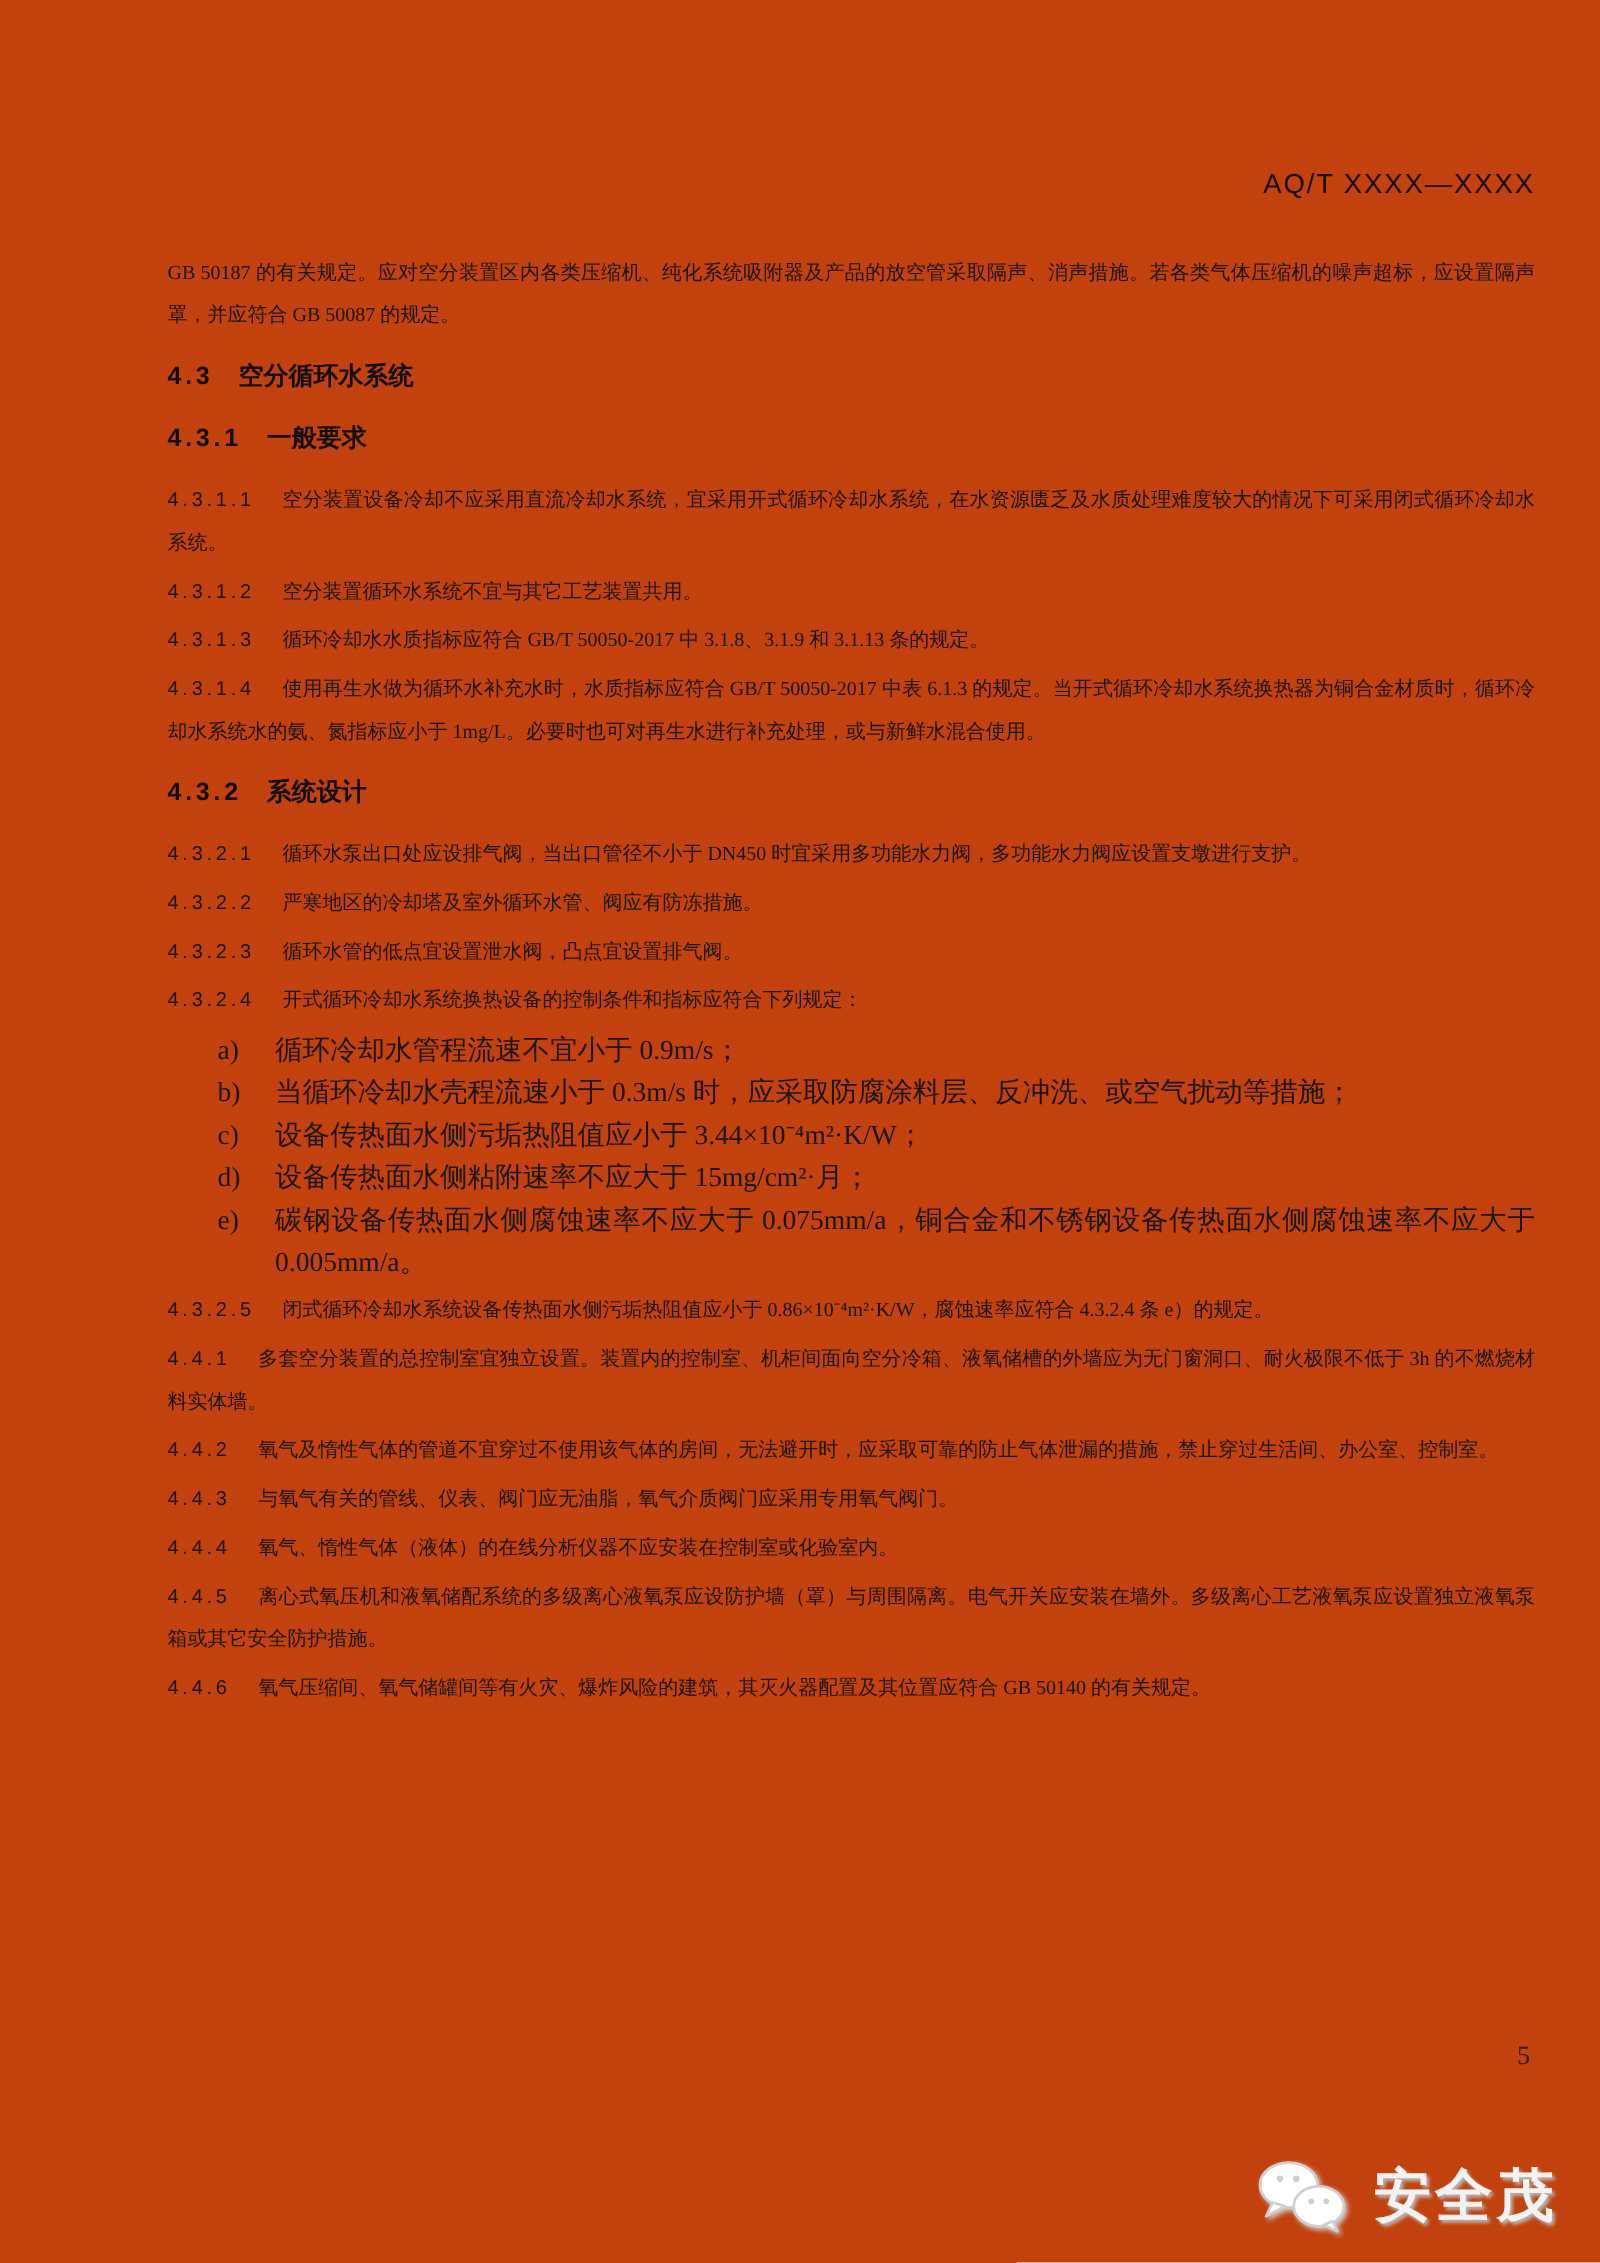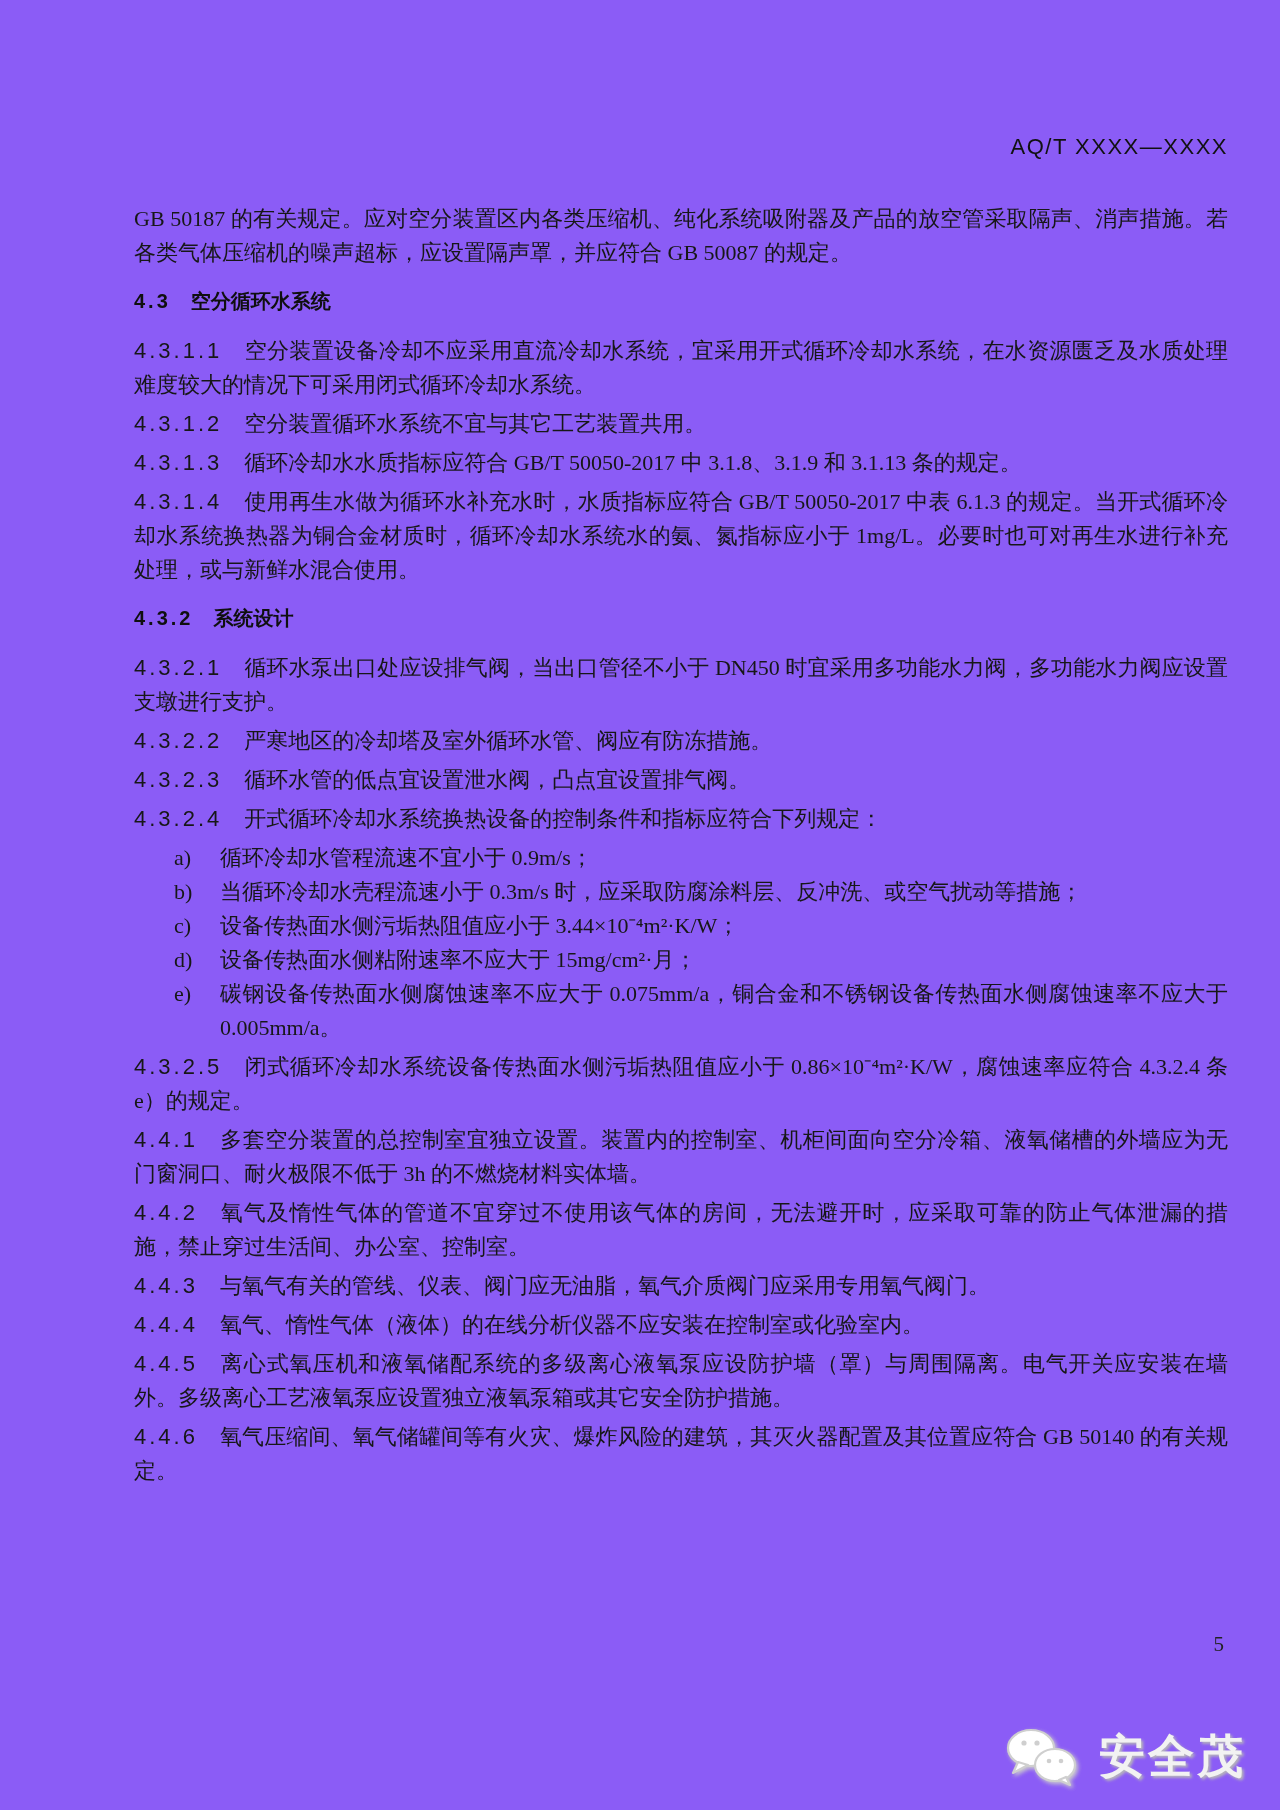--- a/index.html
+++ b/index.html
@@ -4,38 +4,38 @@
 <style>
   html, body {
     margin: 0;
     padding: 0;
     background: #ffffff;
   }
   .page {
     position: relative;
     width: 1280px;
     height: 1810px;
-    background: #8b5cf6;
+    background: #c2410c;
     box-sizing: border-box;
     padding: 134px 52px 0 134px;
     overflow: hidden;
     color: #161616;
   }
   .doc-header {
     text-align: right;
     font-family: "Liberation Sans", sans-serif;
     font-size: 22px;
     letter-spacing: 1.5px;
     color: #111;
     margin: 0 0 42px 0;
     font-weight: 500;
   }
   .para, .clause {
     font-family: "Liberation Serif", serif;
-    font-size: 22px;
+    font-size: 16px;
     line-height: 34px;
     text-align: justify;
     margin: 0 0 5px 0;
     color: #171717;
   }
   .cnum {
     font-family: "Liberation Sans", sans-serif;
     letter-spacing: 3px;
     margin-right: 22px;
     white-space: nowrap;
@@ -105,20 +105,23 @@
 <div class="page">
 
   <div class="doc-header">AQ/T XXXX—XXXX</div>
 
   <p class="para">GB 50187 的有关规定。应对空分装置区内各类压缩机、纯化系统吸附器及产品的放空管采取隔声、消声措施。若各类气体压缩机的噪声超标，应设置隔声罩，并应符合 GB 50087 的规定。</p>
 
   <div class="h2c">
     <span class="hnum">4.3</span><span>空分循环水系统</span>
   </div>
 
+  <div class="h3c">
+    <span class="hnum">4.3.1</span><span>一般要求</span>
+  </div>
 
   <p class="clause"><span class="cnum">4.3.1.1</span><span>空分装置设备冷却不应采用直流冷却水系统，宜采用开式循环冷却水系统，在水资源匮乏及水质处理难度较大的情况下可采用闭式循环冷却水系统。</span></p>
 
   <p class="clause"><span class="cnum">4.3.1.2</span><span>空分装置循环水系统不宜与其它工艺装置共用。</span></p>
 
   <p class="clause"><span class="cnum">4.3.1.3</span><span>循环冷却水水质指标应符合 GB/T 50050-2017 中 3.1.8、3.1.9 和 3.1.13 条的规定。</span></p>
 
   <p class="clause"><span class="cnum">4.3.1.4</span><span>使用再生水做为循环水补充水时，水质指标应符合 GB/T 50050-2017 中表 6.1.3 的规定。当开式循环冷却水系统换热器为铜合金材质时，循环冷却水系统水的氨、氮指标应小于 1mg/L。必要时也可对再生水进行补充处理，或与新鲜水混合使用。</span></p>
 
 

